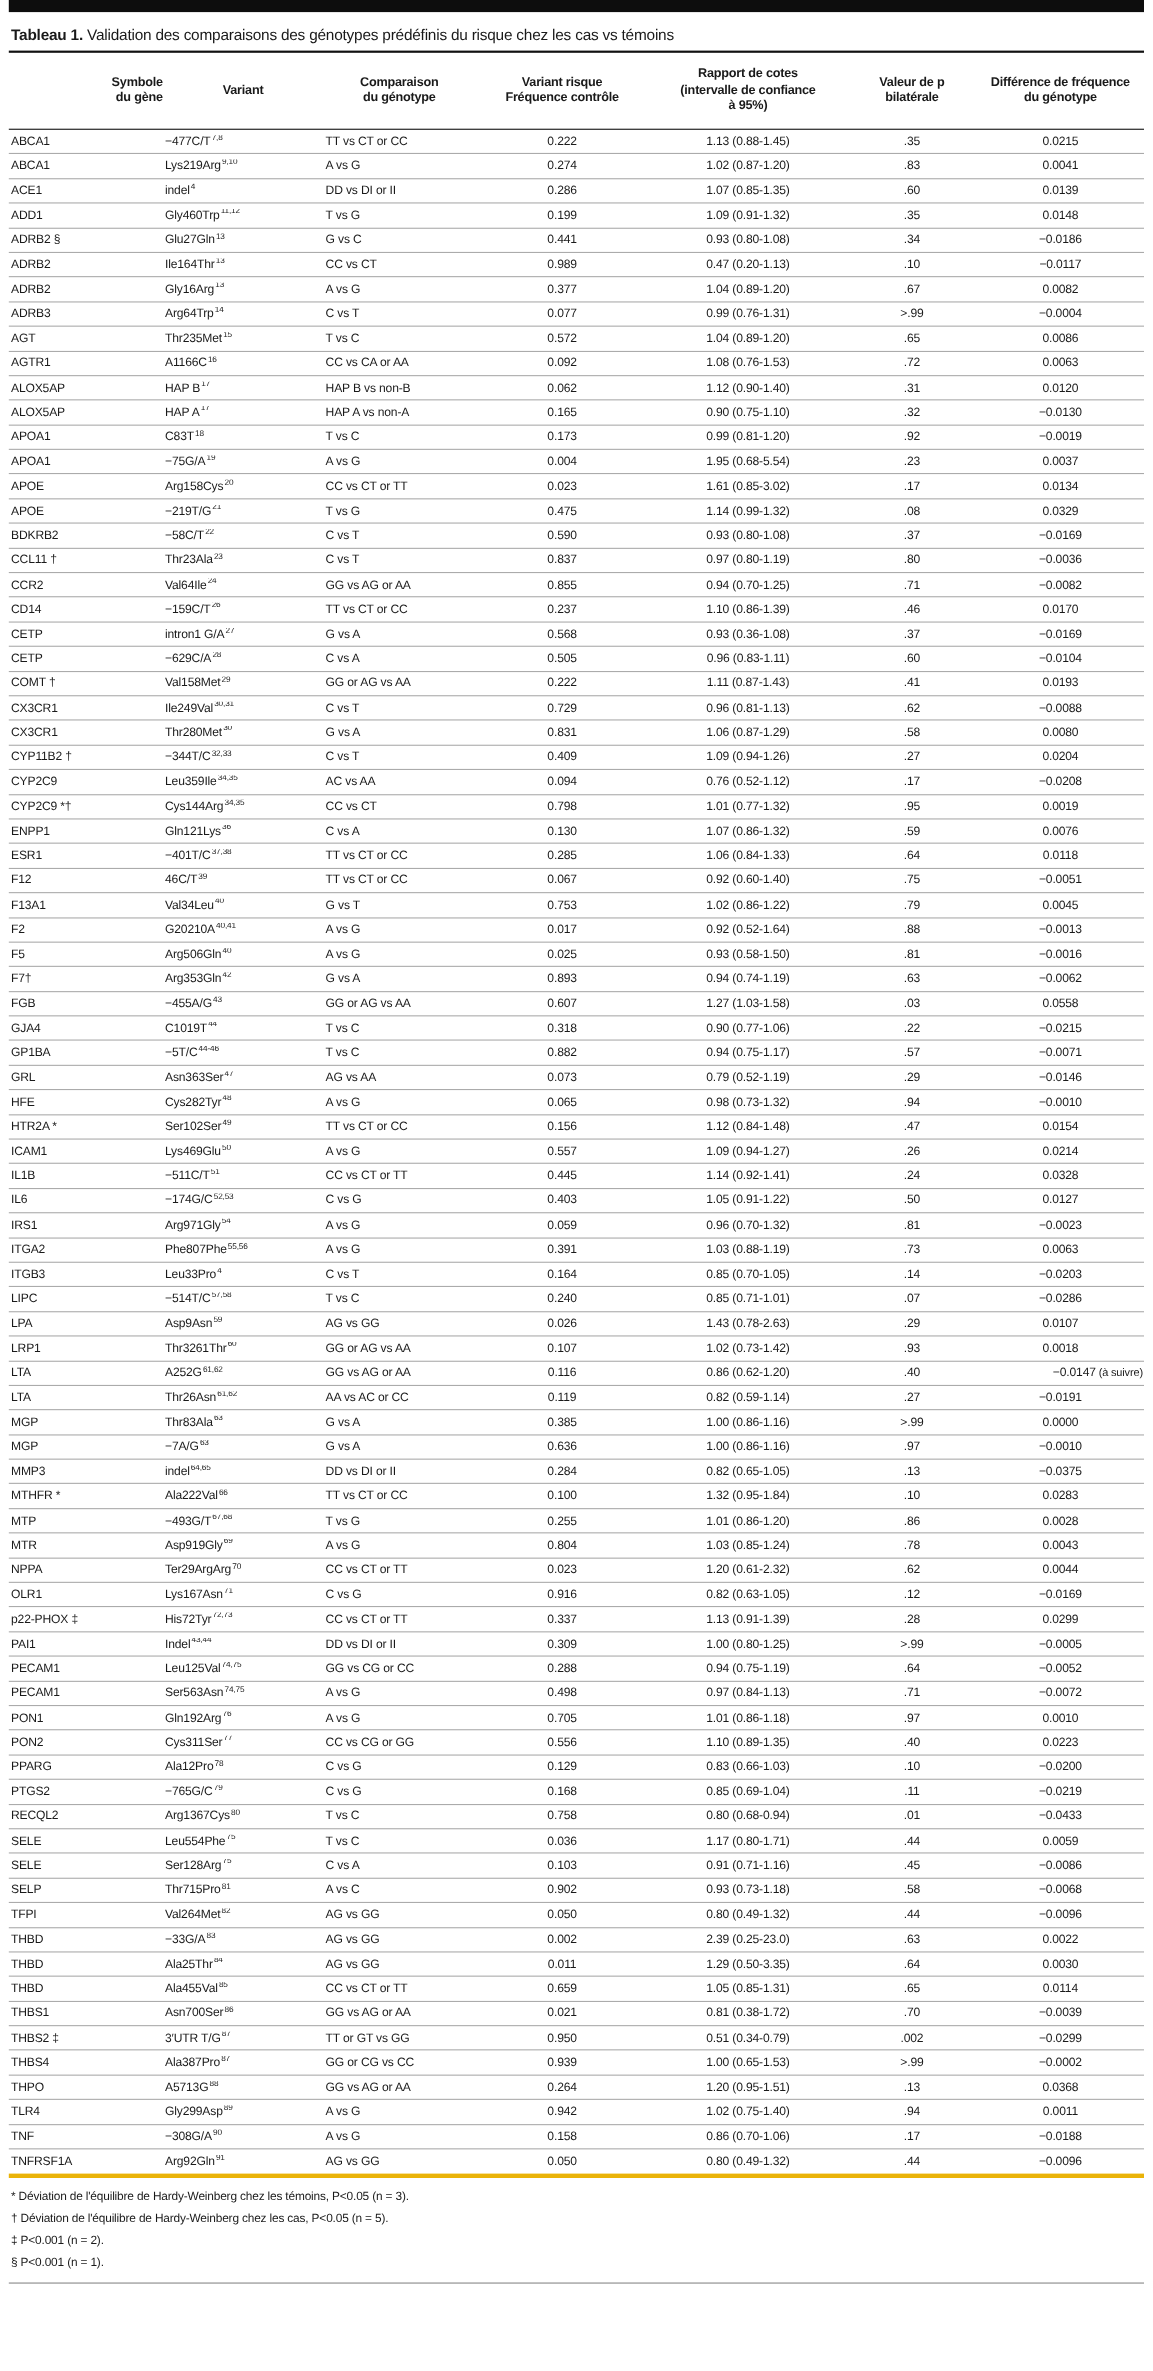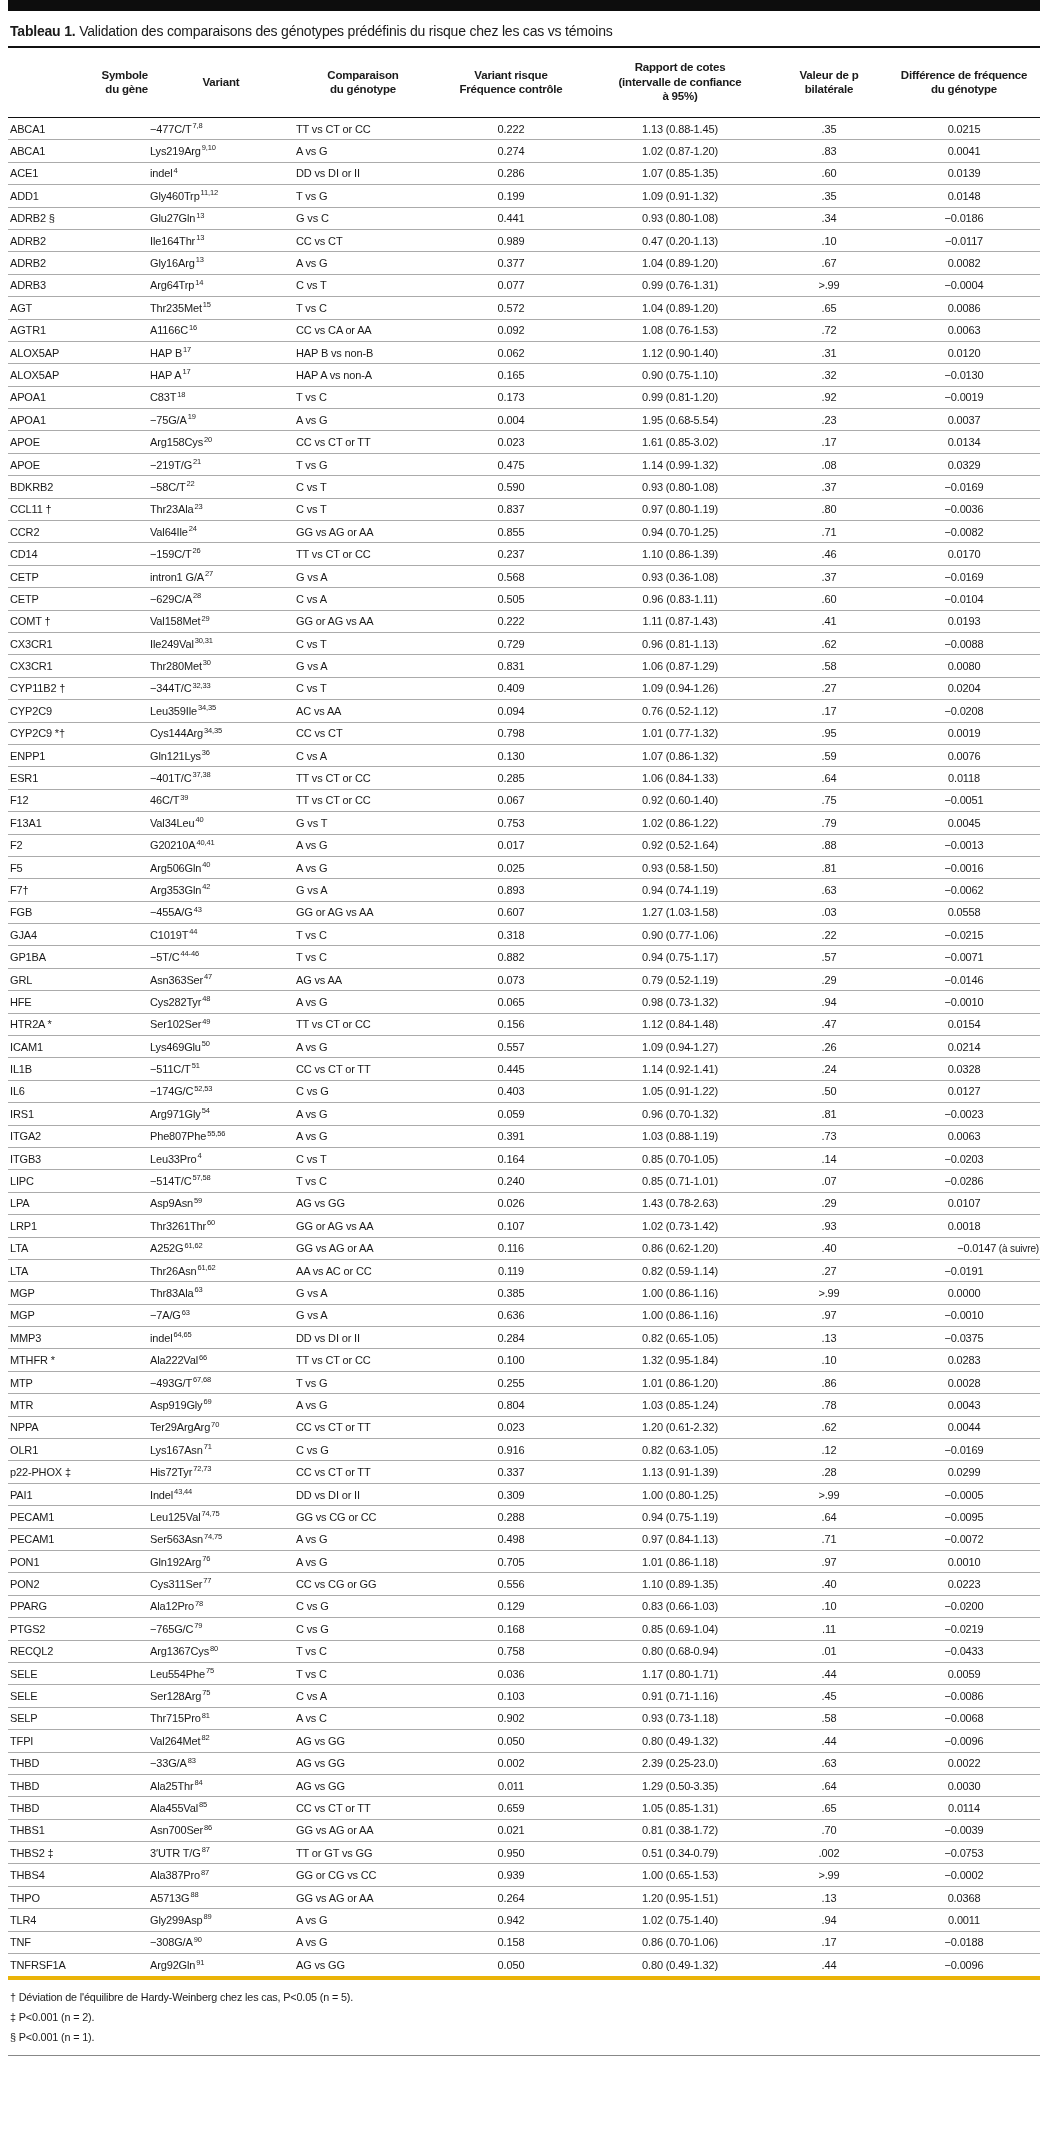--- a/index.html
+++ b/index.html
@@ -659,21 +659,21 @@
           <div class="td c5">&gt;.99</div>
           <div class="td c6">−0.0005</div>
         </div>
         <div class="tr">
           <div class="td c0">PECAM1</div>
           <div class="td c1">Leu125Val<sup>74,75</sup></div>
           <div class="td c2">GG vs CG or CC</div>
           <div class="td c3">0.288</div>
           <div class="td c4">0.94 (0.75-1.19)</div>
           <div class="td c5">.64</div>
-          <div class="td c6">−0.0095</div>
+          <div class="td c6">−0.0052</div>
         </div>
         <div class="tr">
           <div class="td c0">PECAM1</div>
           <div class="td c1">Ser563Asn<sup>74,75</sup></div>
           <div class="td c2">A vs G</div>
           <div class="td c3">0.498</div>
           <div class="td c4">0.97 (0.84-1.13)</div>
           <div class="td c5">.71</div>
           <div class="td c6">−0.0072</div>
         </div>
@@ -794,21 +794,21 @@
           <div class="td c5">.70</div>
           <div class="td c6">−0.0039</div>
         </div>
         <div class="tr">
           <div class="td c0">THBS2 ‡</div>
           <div class="td c1">3′UTR T/G<sup>87</sup></div>
           <div class="td c2">TT or GT vs GG</div>
           <div class="td c3">0.950</div>
           <div class="td c4">0.51 (0.34-0.79)</div>
           <div class="td c5">.002</div>
-          <div class="td c6">−0.0753</div>
+          <div class="td c6">−0.0299</div>
         </div>
         <div class="tr">
           <div class="td c0">THBS4</div>
           <div class="td c1">Ala387Pro<sup>87</sup></div>
           <div class="td c2">GG or CG vs CC</div>
           <div class="td c3">0.939</div>
           <div class="td c4">1.00 (0.65-1.53)</div>
           <div class="td c5">&gt;.99</div>
           <div class="td c6">−0.0002</div>
         </div>
@@ -845,17 +845,18 @@
           <div class="td c2">AG vs GG</div>
           <div class="td c3">0.050</div>
           <div class="td c4">0.80 (0.49-1.32)</div>
           <div class="td c5">.44</div>
           <div class="td c6">−0.0096</div>
         </div>
       </div>
   </div>
 
   <div class="footnotes" id="footnotes">
+      <div class="footnote">* Déviation de l'équilibre de Hardy-Weinberg chez les témoins, P&lt;0.05 (n = 3).</div>
       <div class="footnote">† Déviation de l'équilibre de Hardy-Weinberg chez les cas, P&lt;0.05 (n = 5).</div>
       <div class="footnote">‡ P&lt;0.001 (n = 2).</div>
       <div class="footnote">§ P&lt;0.001 (n = 1).</div>
     </div>
 </div>
 
 </body></html>

